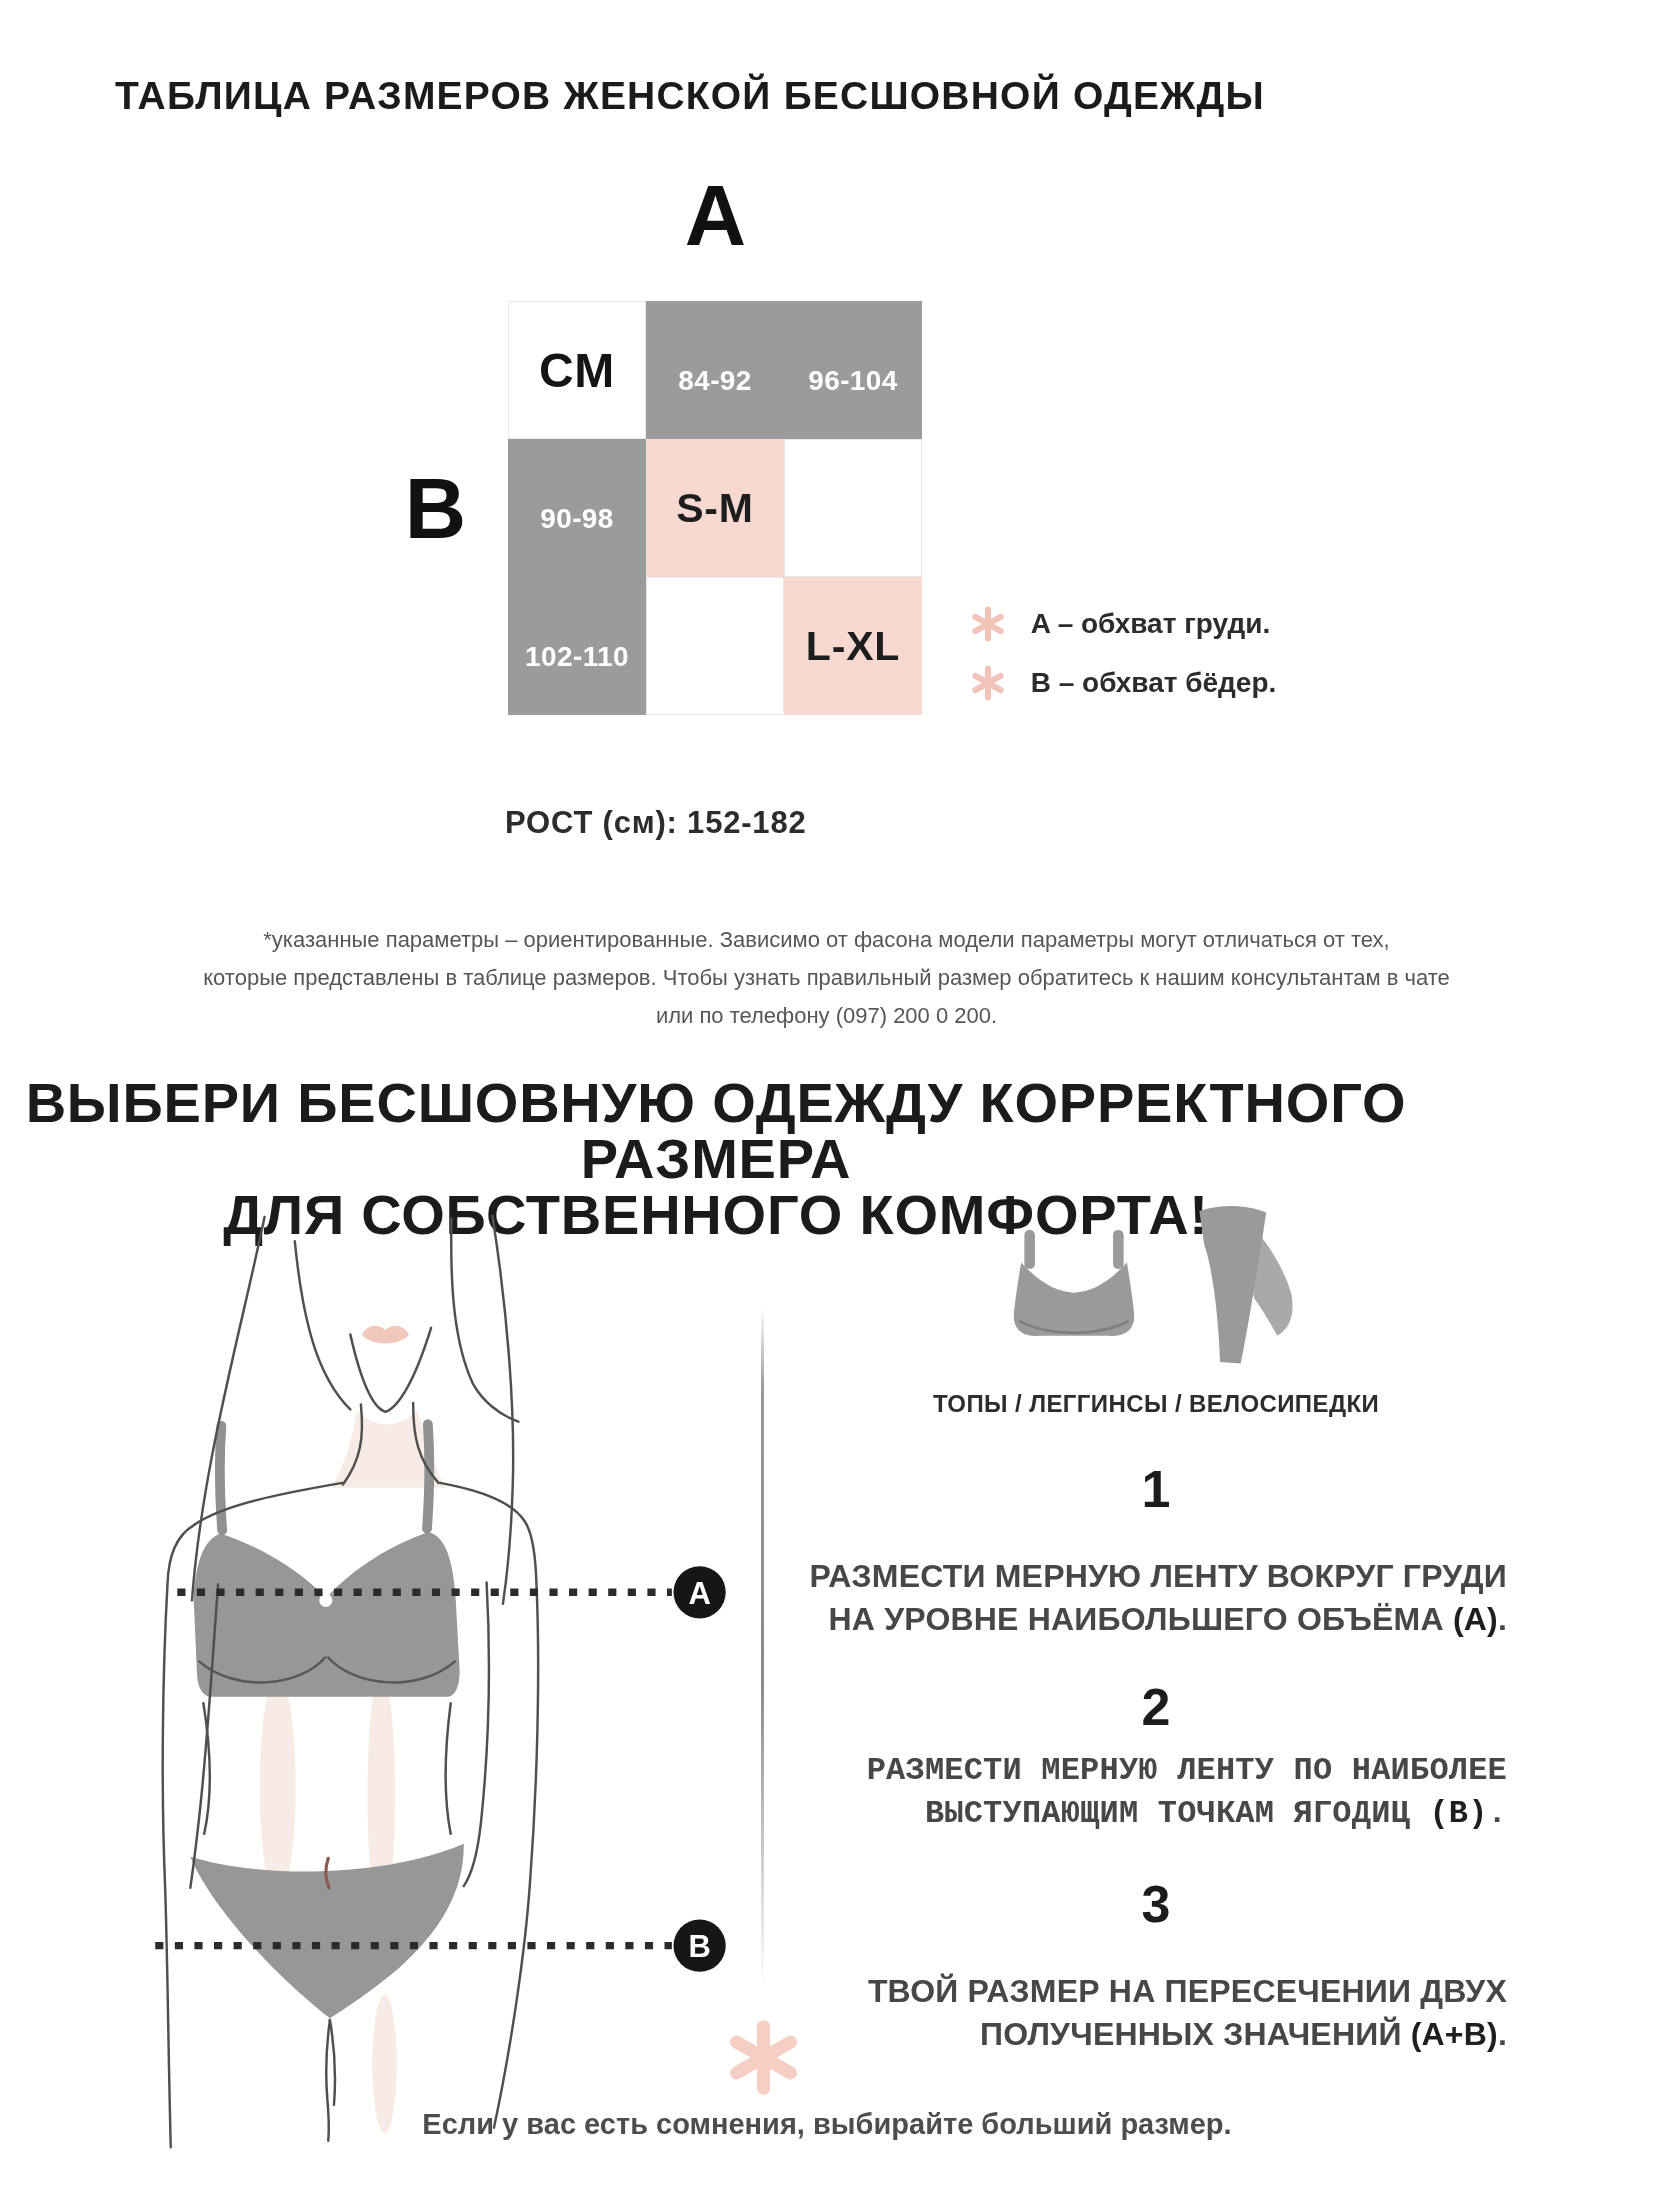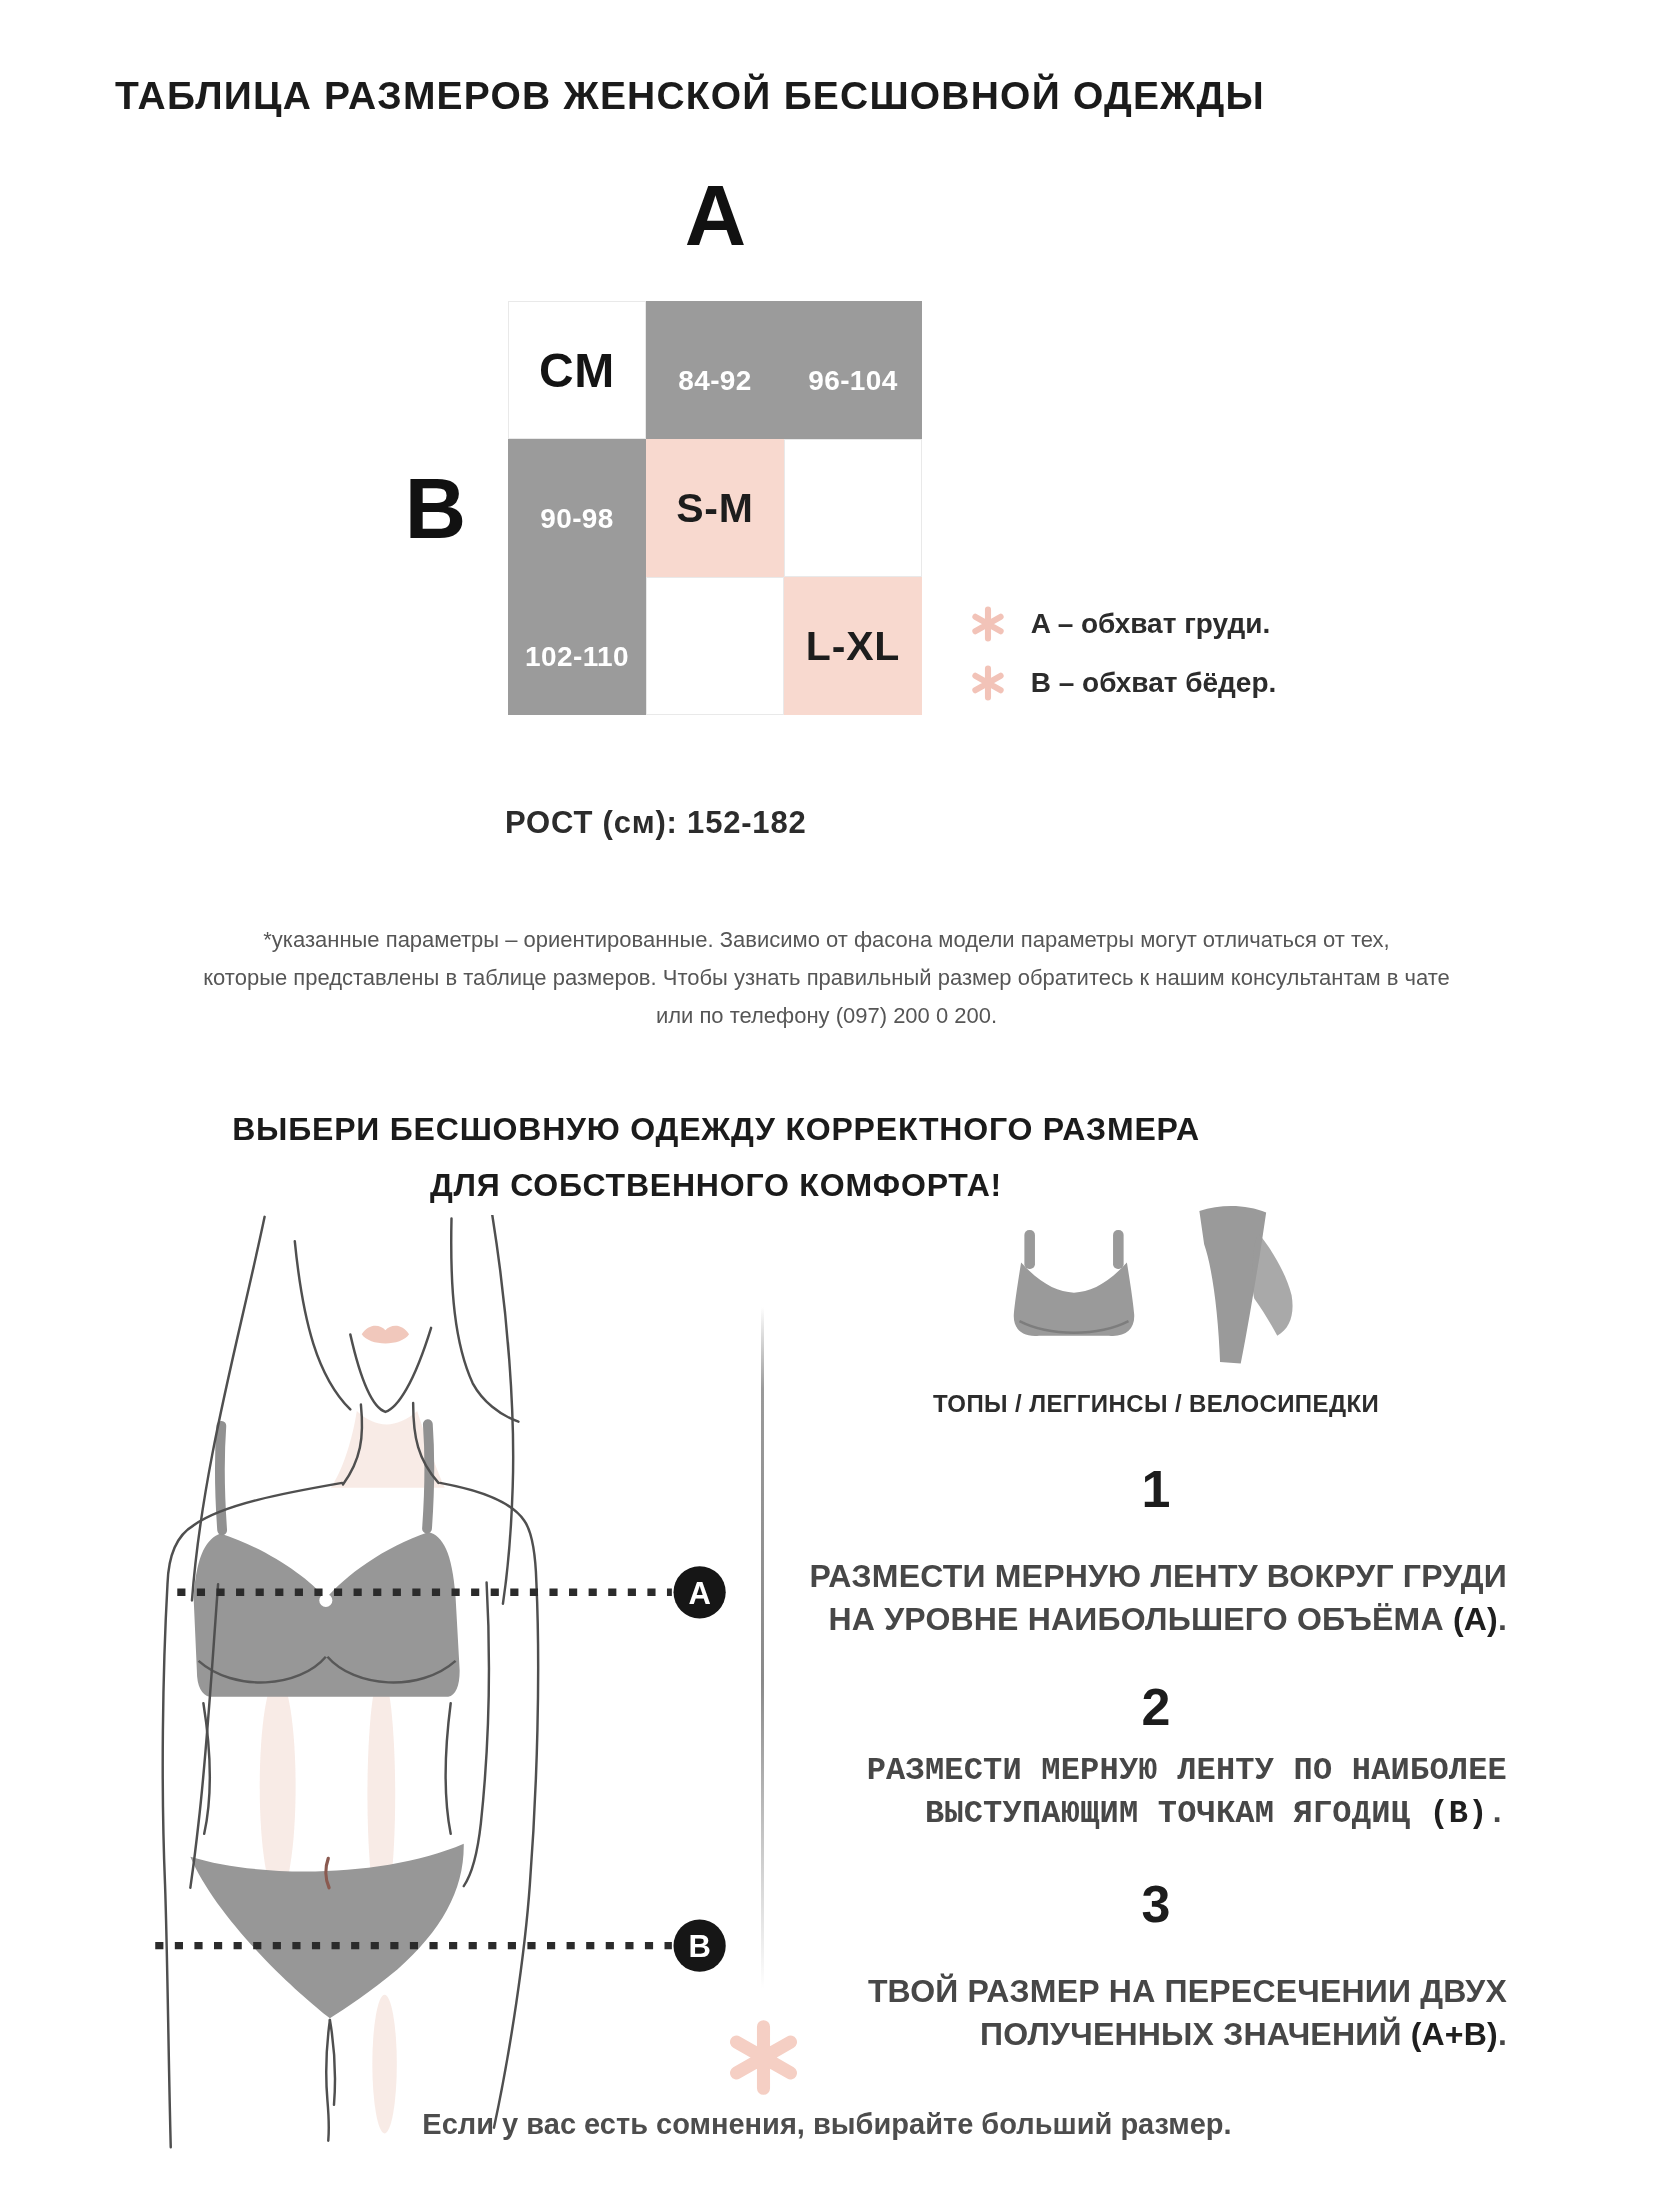--- a/index.html
+++ b/index.html
@@ -40,22 +40,22 @@
   .legend-label { font-size:28px; font-weight:700; color:#2c2c2c;margin-left:10px; }
 
   .height-note { position:absolute; left:505px; top:805px; font-size:31px; font-weight:600; color:#2c2c2c; letter-spacing:0.8px; }
 
   .footnote {
     position:absolute; left:116px; top:921px; width:1421px;
     text-align:center; font-size:22px; line-height:38px; color:#565656;
   }
 
   .section-heading {
-    position:absolute; top:1101px; left:0; width:1432px;
-    text-align:center; font-size:32px; font-weight:700; line-height:56px; letter-spacing:0.8px; color:#1b1b1b;
+    position:absolute; top:1075px; left:0; width:1432px;
+    text-align:center; font-size:56px; font-weight:700; line-height:56px; letter-spacing:0.8px; color:#1b1b1b;
   }
 
   
   .figure-wrap { position:absolute; left:143px; top:1215px; width:657px; height:939px; }
   .figure-wrap svg { width:100%; height:100%; display:block; }
 
   .divider {
     position:absolute; left:761px; top:1307px; width:2.5px; height:682px;
     background:linear-gradient(180deg, rgba(150,150,150,0) 0%, #9a9a9a 12%, #8a8a8a 55%, rgba(150,150,150,0) 100%);
   }

